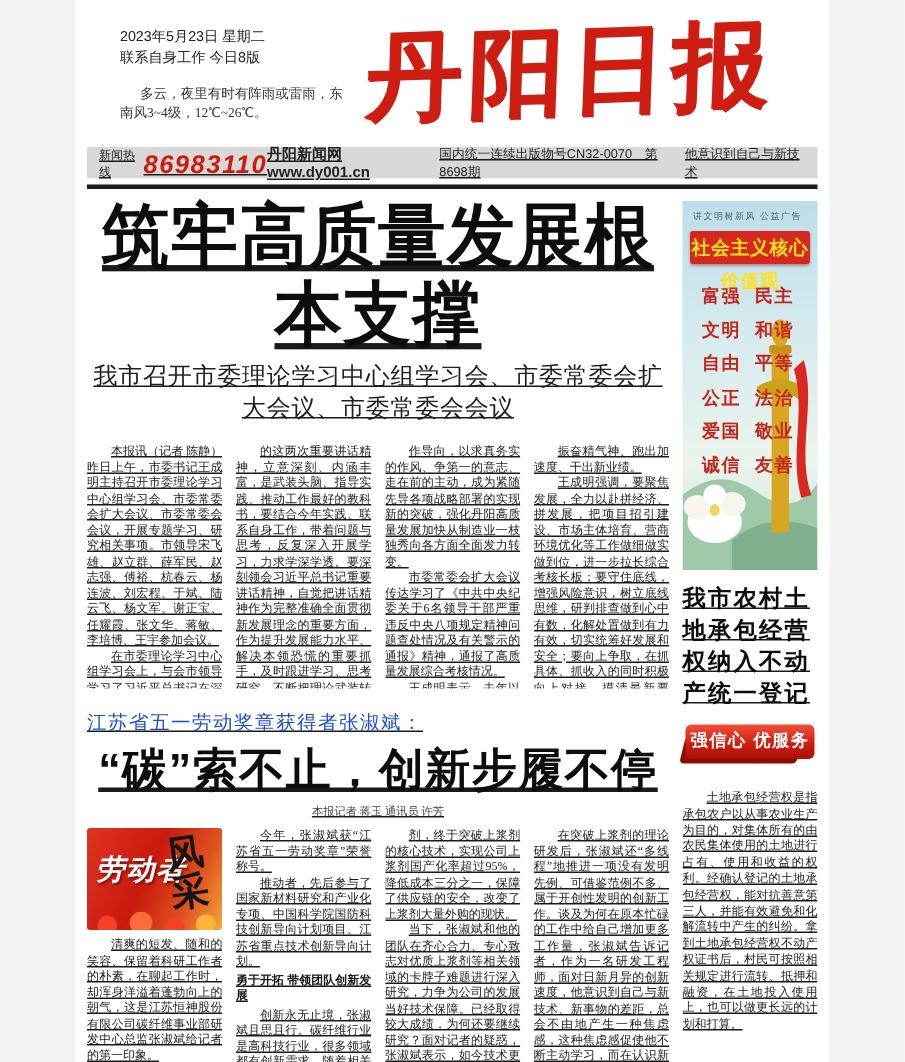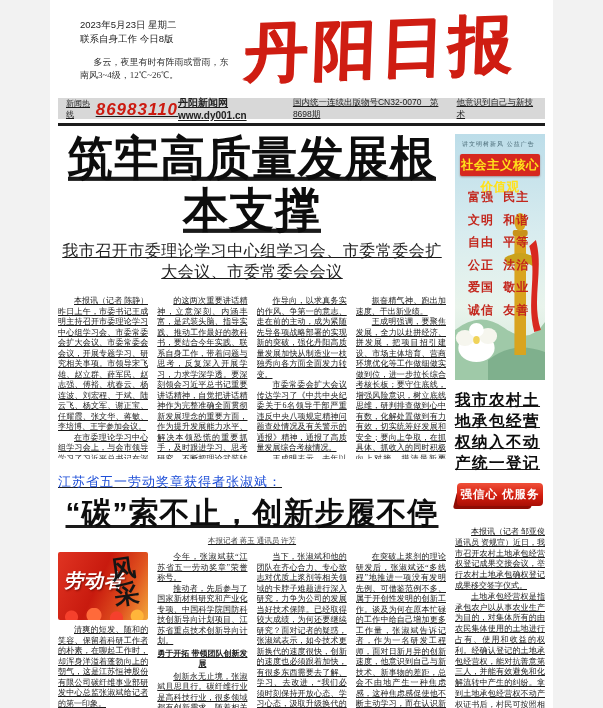--- a/index.html
+++ b/index.html
@@ -42,21 +42,21 @@
     letter-spacing:1px; text-align:center; line-height:50px; color:#0d0d0d;
     transform:scaleY(1.04);
   }
   .lead-subheadline {
     margin-top:7px; font-family:"Liberation Sans", sans-serif; font-weight:500;
     font-size:16px; text-align:center; color:#1f1f1f; letter-spacing:0.5px;
   }
   .cols4 { display:flex; gap:9px; margin-top:13px; }
   .cols4 .col { flex:1 1 0; height:163px; overflow:hidden; font-size:8px; line-height:10.5px; text-align:justify; }
   .col p { margin:0; text-indent:2em; }
-  .col p.col-subhead { text-indent:0; text-align:center; font-weight:bold; font-family:"Liberation Sans", sans-serif; margin:2px 0; }
+  .col p.col-subhead { text-indent:0; text-align:left; font-weight:bold; font-family:"Liberation Sans", sans-serif; margin:2px 0; }
   
   .labor { margin-top:14px; }
   .labor-kicker { font-family:"Liberation Sans", sans-serif; font-size:13px; color:#1d4ed8; letter-spacing:1px; }
   .labor-headline {
     margin-top:2px; font-family:"Liberation Sans", sans-serif; font-weight:900;
     font-size:30px; text-align:center; color:#0d0d0d; letter-spacing:1px;
   }
   .labor-byline { margin-top:2px; text-align:center; font-size:7.5px; color:#444; }
   .labor-cols { margin-top:6px; }
   .labor-cols .col { height:234px; }
@@ -189,20 +189,21 @@
                 <p>2020年获聘陕西化工集团专家，2021年在第一届全国博士后创新创业大赛中以“新一代高性能碳纤维工程项目”获银奖，2022年获江苏省创新创业优秀博士后称号……参加工作近15年，张淑斌不畏艰难、勇于创新，用行动书写恒神人的责任与担当，在公司高质量发展的道路上，争做战略落地的开拓者、践行者、</p>
               </div>
           </div>
           <div class="col">
               <p>今年，张淑斌获“江苏省五一劳动奖章”荣誉称号。</p>
               <p>推动者，先后参与了国家新材料研究和产业化专项、中国科学院国防科技创新导向计划项目、江苏省重点技术创新导向计划。</p>
               <p class="col-subhead">勇于开拓 带领团队创新发展</p>
               <p>创新永无止境，张淑斌且思且行。碳纤维行业是高科技行业，很多领域都有创新需求。随着相关技术的迅速发展，张淑斌意识到一个问题：由于上浆剂研发技术门槛高，一线的技术人员一直信赖国外产品，大家</p>
             </div>
           <div class="col">
+              <p>剂，终于突破上浆剂的核心技术，实现公司上浆剂国产化率超过95%，降低成本三分之一，保障了供应链的安全，改变了上浆剂大量外购的现状。</p>
               <p>当下，张淑斌和他的团队在齐心合力、专心致志对优质上浆剂等相关领域的卡脖子难题进行深入研究，力争为公司的发展当好技术保障。已经取得较大成绩，为何还要继续研究？面对记者的疑惑，张淑斌表示，如今技术更新换代的速度很快，创新的速度也必须跟着加快，有很多东西需要去了解、学习、去改进，“我们必须时刻保持开放心态、学习心态，汲取升级换代的经验，主动学习更多、更新的知识，开阔眼界和思维，这样才能真正突破壁垒和难题，不断创新。”张淑斌这样激励团队成员。</p>
             </div>
           <div class="col">
               <p>在突破上浆剂的理论研发后，张淑斌还“多线程”地推进一项没有发明先例、可借鉴范例不多、属于开创性发明的创新工作。谈及为何在原本忙碌的工作中给自己增加更多工作量，张淑斌告诉记者，作为一名研发工程师，面对日新月异的创新速度，他意识到自己与新技术、新事物的差距，总会不由地产生一种焦虑感，这种焦虑感促使他不断主动学习，而在认识新事物、汲取新知识的过程中，他也会感受到乐趣。</p>
             </div>
         </div>
       </section>
 
     </div>
 
@@ -234,19 +235,18 @@
           <circle cx="26" cy="160" r="4" fill="#f0d35a"></circle>
         </svg>
       </div>
 
       <h3 class="land-headline">我市农村土地承包经营权纳入不动产统一登记</h3>
       <div class="land-badge-wrap">
         <div class="land-badge">强信心  优服务  聚合力</div>
         <div class="land-badge-shadow"></div>
       </div>
       <div class="land-body">
-          <p>本报讯（记者 邹亚俊 通讯员 资规宣）近日，我市召开农村土地承包经营权登记成果交接会议，举行农村土地承包确权登记成果移交签字仪式。</p>
           <p>土地承包经营权是指承包农户以从事农业生产为目的，对集体所有的由农民集体使用的土地进行占有、使用和收益的权利。经确认登记的土地承包经营权，能对抗善意第三人，并能有效避免和化解流转中产生的纠纷。拿到土地承包经营权不动产权证书后，村民可按照相关规定进行流转、抵押和融资，在土地投入使用上，也可以做更长远的计划和打算。</p>
         </div>
 
     </aside>
   </div>
 </div>
 
 </body></html>

